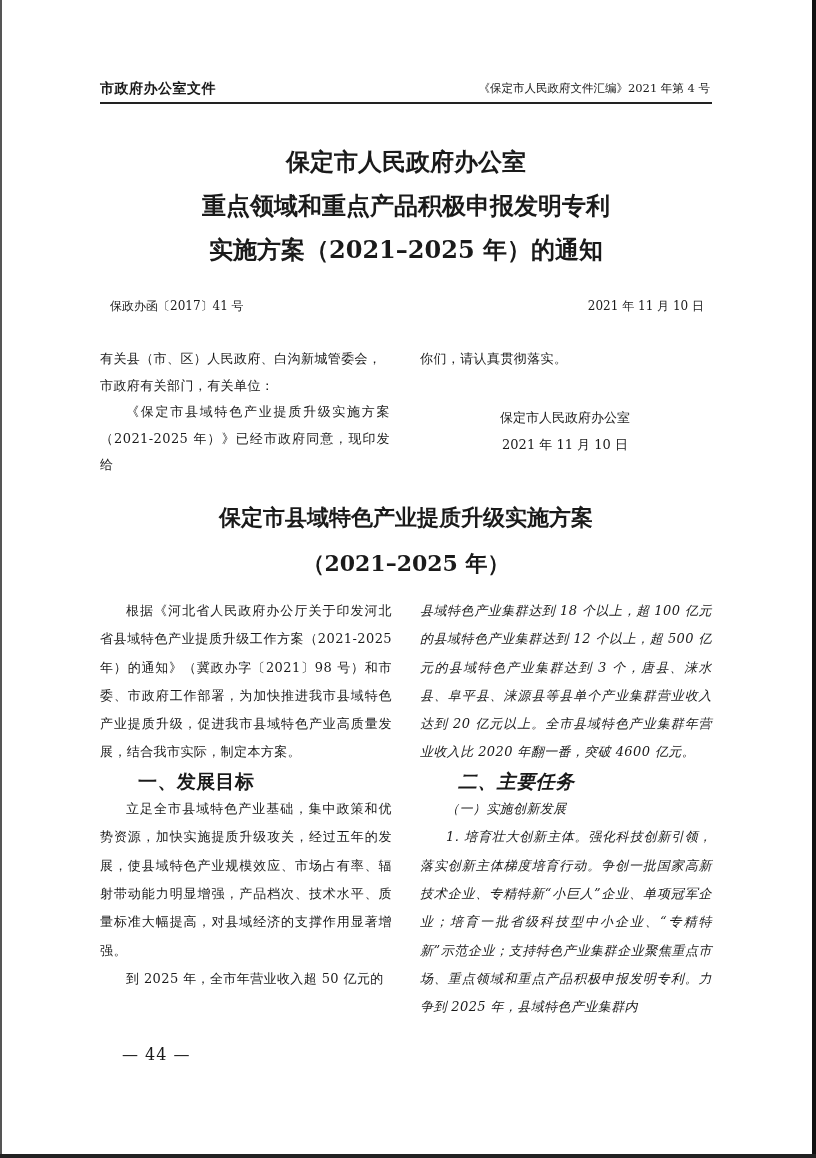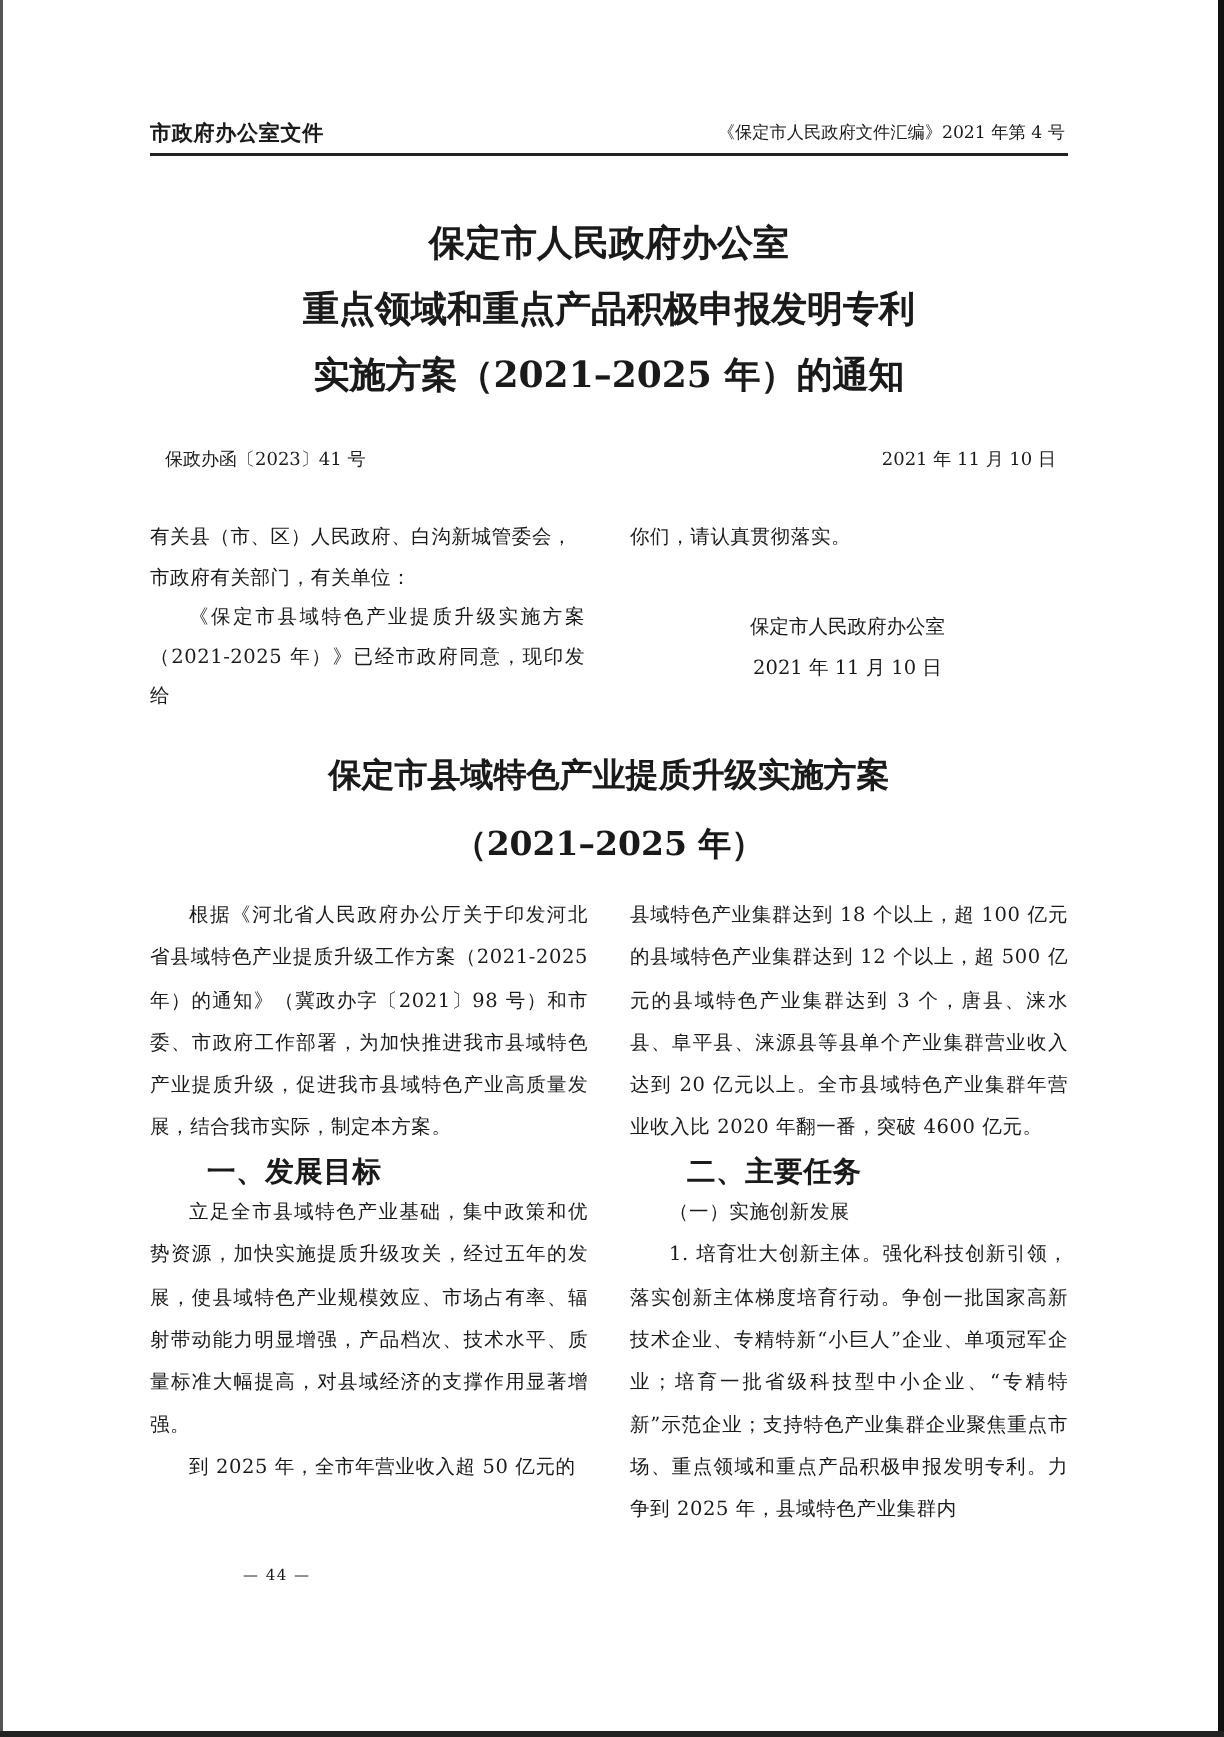--- a/index.html
+++ b/index.html
@@ -24,47 +24,47 @@
   .col p { margin:0; }
   .indent { text-indent:2em; }
   .left1 { left:100px; top:346px; width:290px; }
   .right1 { left:420px; top:346px; width:290px; }
   .sign-office { position:absolute; left:420px; top:409px; width:290px; text-align:center; font-size:13px; }
   .sign-date { position:absolute; left:420px; top:436px; width:290px; text-align:center; font-size:13px; }
 
   .plan-title { position:absolute; left:100px; top:494px; width:612px; text-align:center; font-weight:bold; font-size:22px; line-height:46px; }
 
   .left2 { left:100px; top:597px; width:292px; line-height:28.3px; }
-  .right2 { left:420px; top:597px; width:292px; line-height:28.3px; }
+  .right2 { left:420px; top:597px; width:292px; line-height:28.3px;font-style:italic; }
   .h1 { font-family:"DejaVu Sans", sans-serif; font-weight:bold; font-size:19px; text-indent:2em; }
   .h2 { text-indent:2em; font-size:13px; }
   .justify { text-align:justify; }
 
-  .page-no { position:absolute; left:122px; top:1045px; font-size:10px; letter-spacing:1px;margin-left:40px; }
+  .page-no { position:absolute; left:122px; top:1045px; font-size:16px; letter-spacing:1px; }
 </style>
 </head>
 <body>
 
 <div class="scan-left"></div>
 <div class="scan-right"></div>
 <div class="scan-bottom"></div>
 
 <div class="header">
   <span class="header-left">市政府办公室文件</span>
   <span class="header-right">《保定市人民政府文件汇编》2021 年第 4 号</span>
 </div>
 <div class="header-rule"></div>
 
 <div class="notice-title">
   <div>保定市人民政府办公室</div>
   <div>重点领域和重点产品积极申报发明专利</div>
   <div>实施方案（2021–2025 年）的通知</div>
 </div>
 
-<div class="docno">保政办函〔2023〕41 号</div>
+<div class="docno">保政办函〔2017〕41 号</div>
 <div class="docdate">2021 年 11 月 10 日</div>
 
 <div class="col left1">
   <p>有关县（市、区）人民政府、白沟新城管委会，</p>
   <p>市政府有关部门，有关单位：</p>
   <p class="indent justify">《保定市县域特色产业提质升级实施方案（2021-2025 年）》已经市政府同意，现印发给</p>
 </div>
 <div class="col right1">
   <p>你们，请认真贯彻落实。</p>
 </div>

